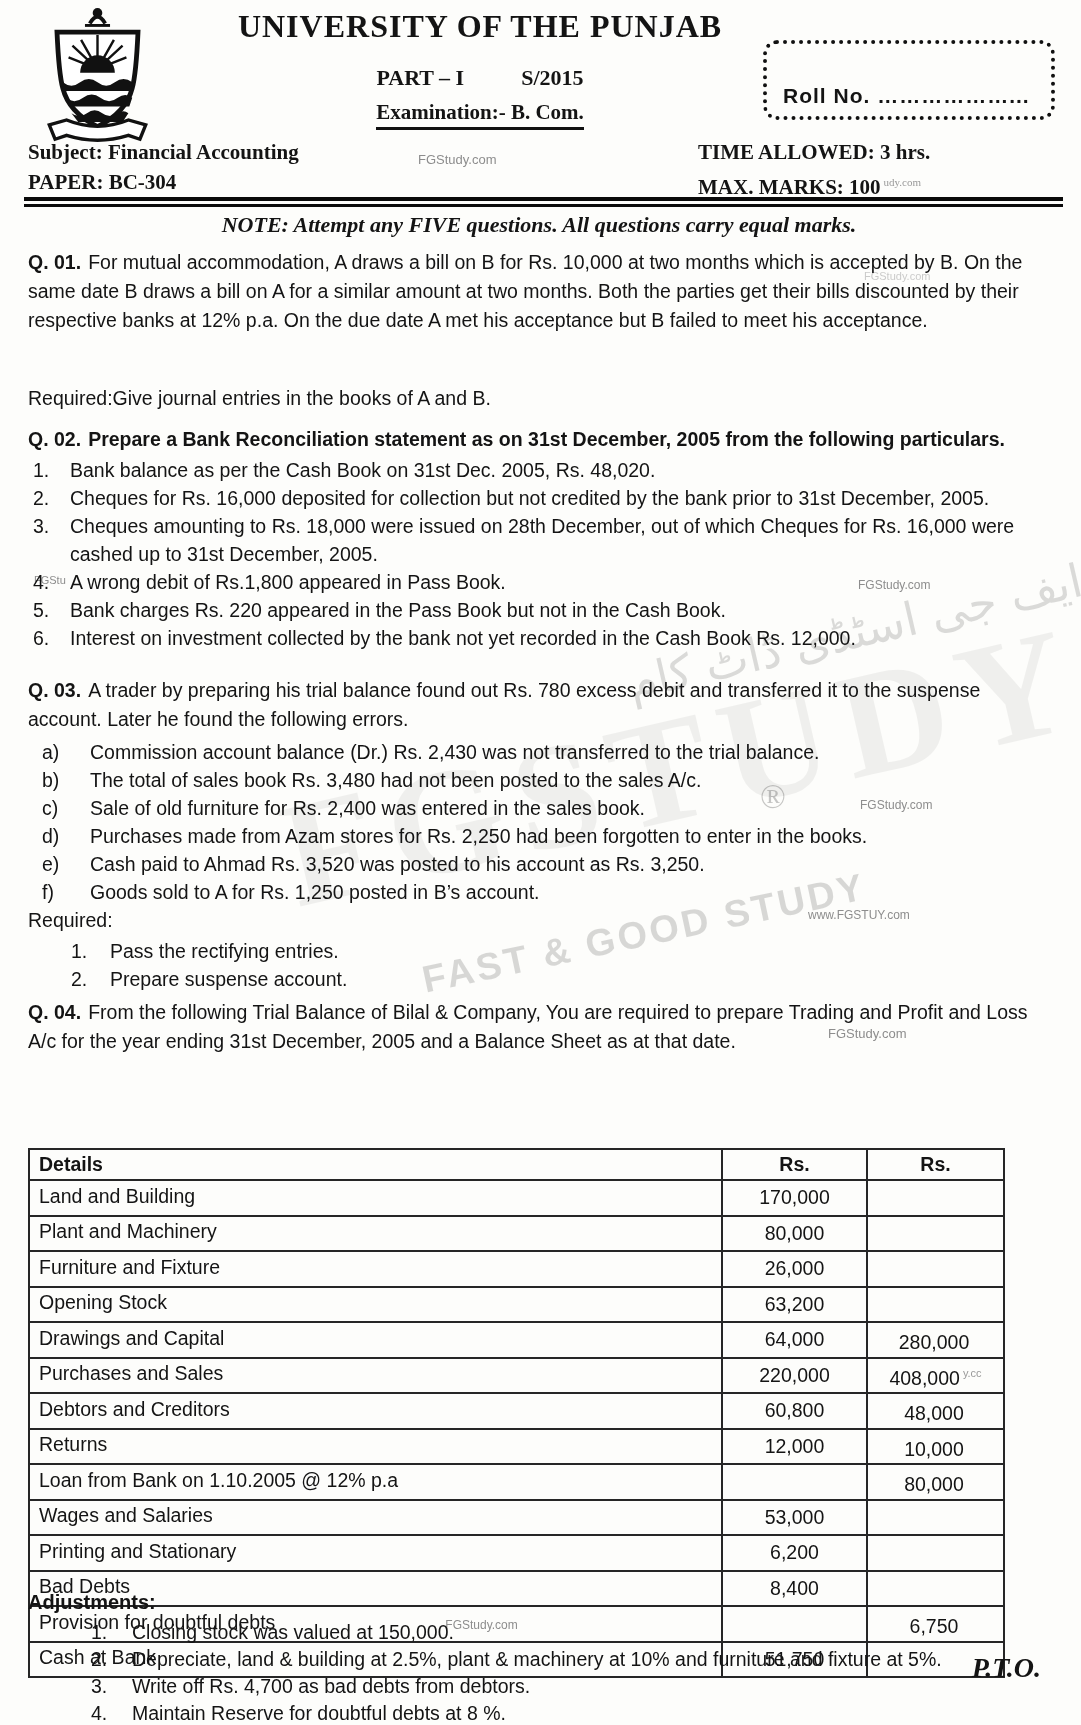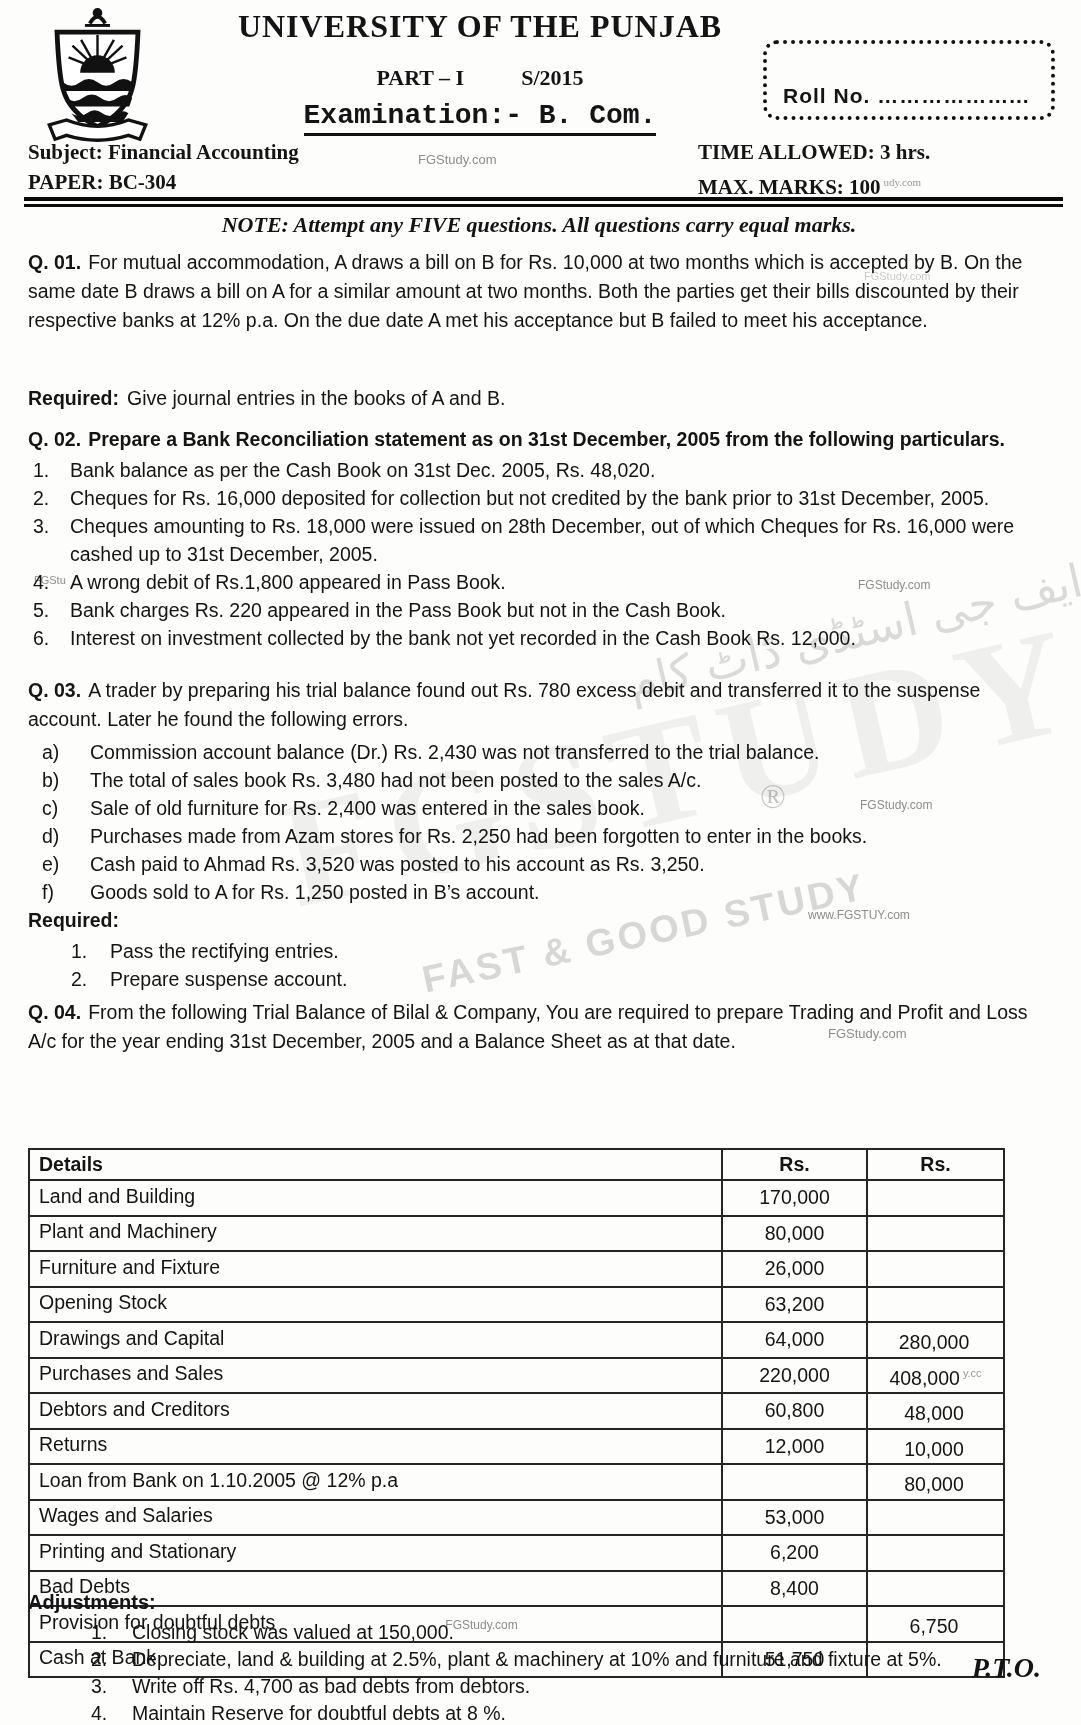--- a/index.html
+++ b/index.html
@@ -12,40 +12,40 @@
     color: #141414;
     overflow: hidden;
     font-family: "Liberation Sans", sans-serif;
   }
   
   .logo { position:absolute; left:30px; top:2px; width:135px; height:152px; }
   .head-center { position:absolute; left:190px; top:8px; width:580px; text-align:center; }
   .uni-title { font-family:"Liberation Serif", serif; font-weight:bold; font-size:32px; letter-spacing:1px; white-space:nowrap; }
   .part-line { margin-top:20px; font-family:"Liberation Serif", serif; font-weight:bold; font-size:22px; }
   .part-line .sess { margin-left:57px; }
-  .exam-line { display:inline-block; margin-top:9px; font-family:Liberation Mono, monospace; font-weight:bold; font-size:28px; border-bottom:3px solid #111; padding-bottom:2px; }
+  .exam-line { display:inline-block; margin-top:9px; font-family:Liberation Serif, serif; font-weight:bold; font-size:21px; border-bottom:3px solid #111; padding-bottom:2px; }
   .rollbox { position:absolute; left:763px; top:40px; width:292px; height:80px; border:4px dotted #111; border-radius:14px; }
   .roll-label { position:absolute; left:16px; bottom:8px; font-family:Liberation Sans, sans-serif; font-weight:bold; font-size:21px; letter-spacing:1px; }
   .subj-left  { position:absolute; left:28px;  top:137px; font-family:"Liberation Serif", serif; font-weight:bold; font-size:21px; line-height:30px; }
   .subj-right { position:absolute; left:698px; top:137px; font-family:"Liberation Serif", serif; font-weight:bold; font-size:21px; line-height:30px; }
   .rule { position:absolute; left:24px; right:18px; top:197px; height:10px; border-top:4px solid #0a0a0a; border-bottom:3px solid #0a0a0a; }
   
   .wm { color:#8d8d8d; font-size:12px; font-family:"Liberation Sans", sans-serif; }
   .pwm { position:absolute; }
   .wm-sup { font-size:11px; color:#999; vertical-align:super; margin-left:3px; font-weight:normal; }
   .inline-wm { color:#8d8d8d; font-size:12px; margin-left:170px; font-weight:normal; }
   .wm-urdu { left:420px; top:628px; width:670px; font-size:46px; color:rgba(40,40,40,1); opacity:.16; transform:rotate(-13deg); direction:rtl; font-family:"DejaVu Sans", sans-serif; }
   .wm-brand { left:275px; top:680px; font-family:"Liberation Serif", serif; font-weight:bold; font-size:150px; letter-spacing:14px; color:rgba(0,0,0,.055); transform:rotate(-13deg); white-space:nowrap; }
   .wm-tagline { left:418px; top:912px; font-weight:bold; font-size:38px; letter-spacing:3px; color:rgba(0,0,0,.15); transform:rotate(-12deg); white-space:nowrap; }
   .wm-reg { left:760px; top:778px; font-size:34px; color:rgba(0,0,0,.22); font-family:"Liberation Serif", serif; }
   
   .sec { position:absolute; left:28px; width:1022px; font-size:19.5px; line-height:29px; }
   .note { top:210px; text-align:center; font-family:"Liberation Serif", serif; font-weight:bold; font-style:italic; font-size:22px; }
   .qlabel { font-weight:bold; margin-right:7px; }
-  .blabel { font-weight:bold; margin-right:8px; }
+  .blabel { font-weight:normal; margin-right:0; }
   .sec-q1   { top:248px; }
   .sec-q1r  { top:384px; }
   .sec-q2   { top:424px; }
   .sec-q2 .q2head { font-weight:bold; line-height:30px; margin-bottom:2px; }
   .list .li { display:flex; line-height:28px; position:relative; }
   .list .marker { flex:none; width:42px; padding-left:5px; }
   .list .txt { flex:1; }
   .sec-q3 { top:676px; }
   .sec-q3 .list { margin-top:4px; }
   .sec-q3 .li { padding-left:14px; }

